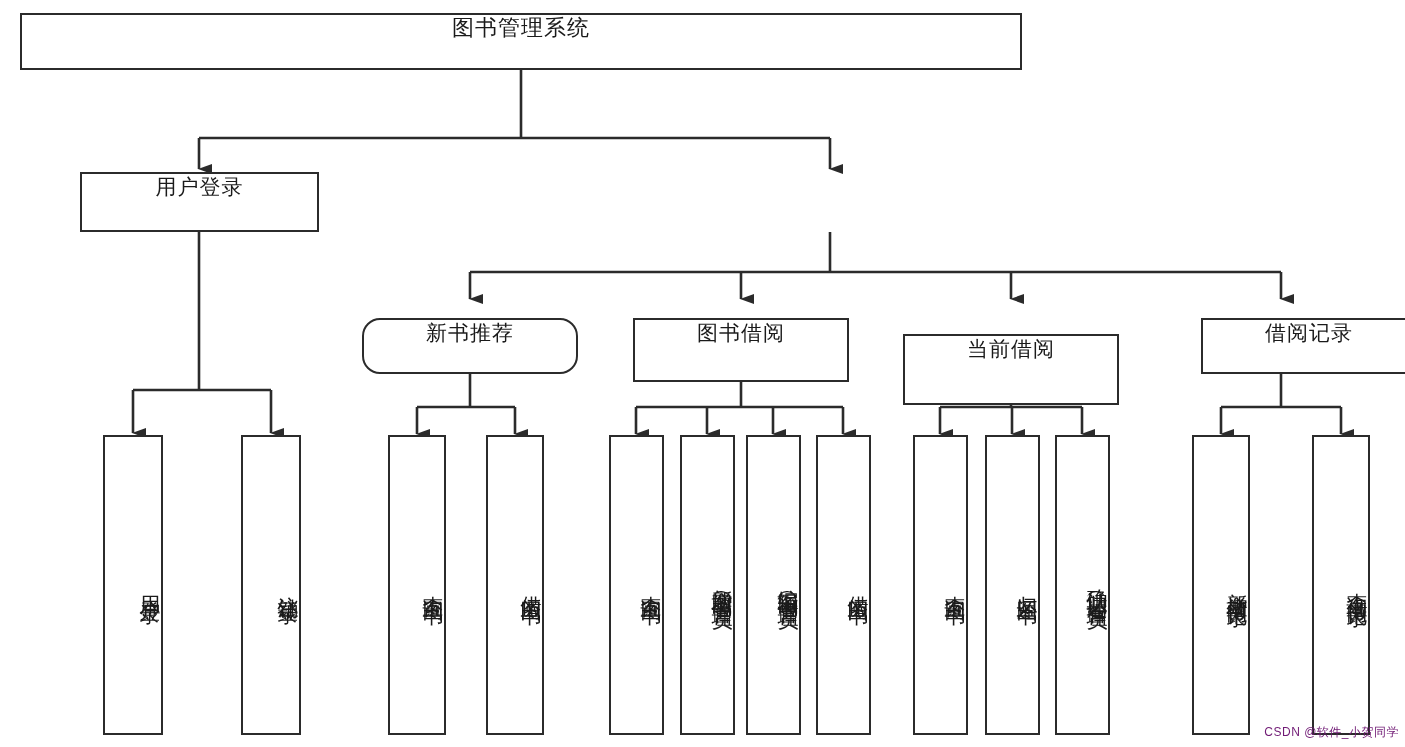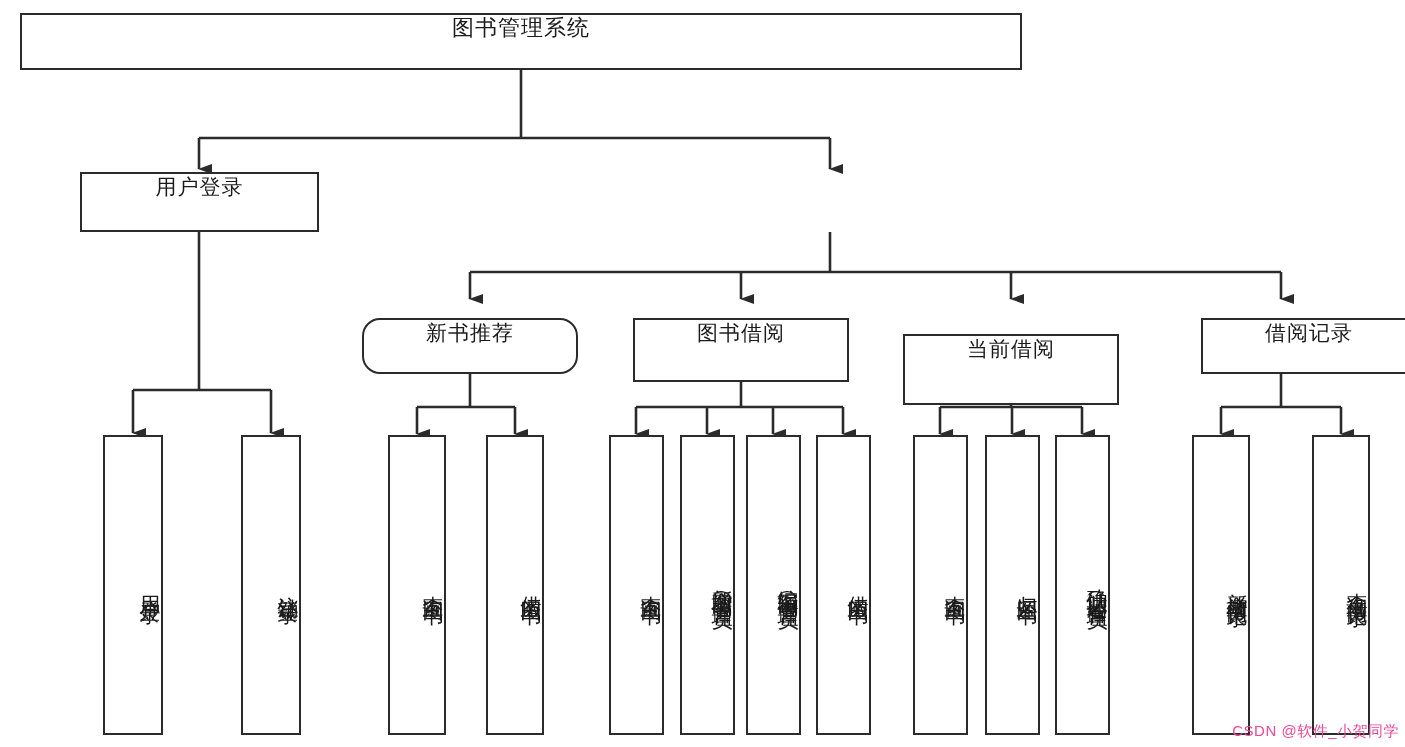--- a/index.html
+++ b/index.html
@@ -56,22 +56,22 @@
     display: block;
     white-space: nowrap;
   }
   .node.root {
     font-size: 22px;
   }
   .watermark {
     position: absolute;
     right: 6px;
     bottom: 6px;
-    font-size: 15px;
-    color: #ec4899;
+    font-size: 12px;
+    color: #701a75;
     letter-spacing: 0.5px;
     z-index: 5;
     white-space: nowrap;
   }
 </style>
 </head>
 <body>
 
 <div id="canvas">
 

